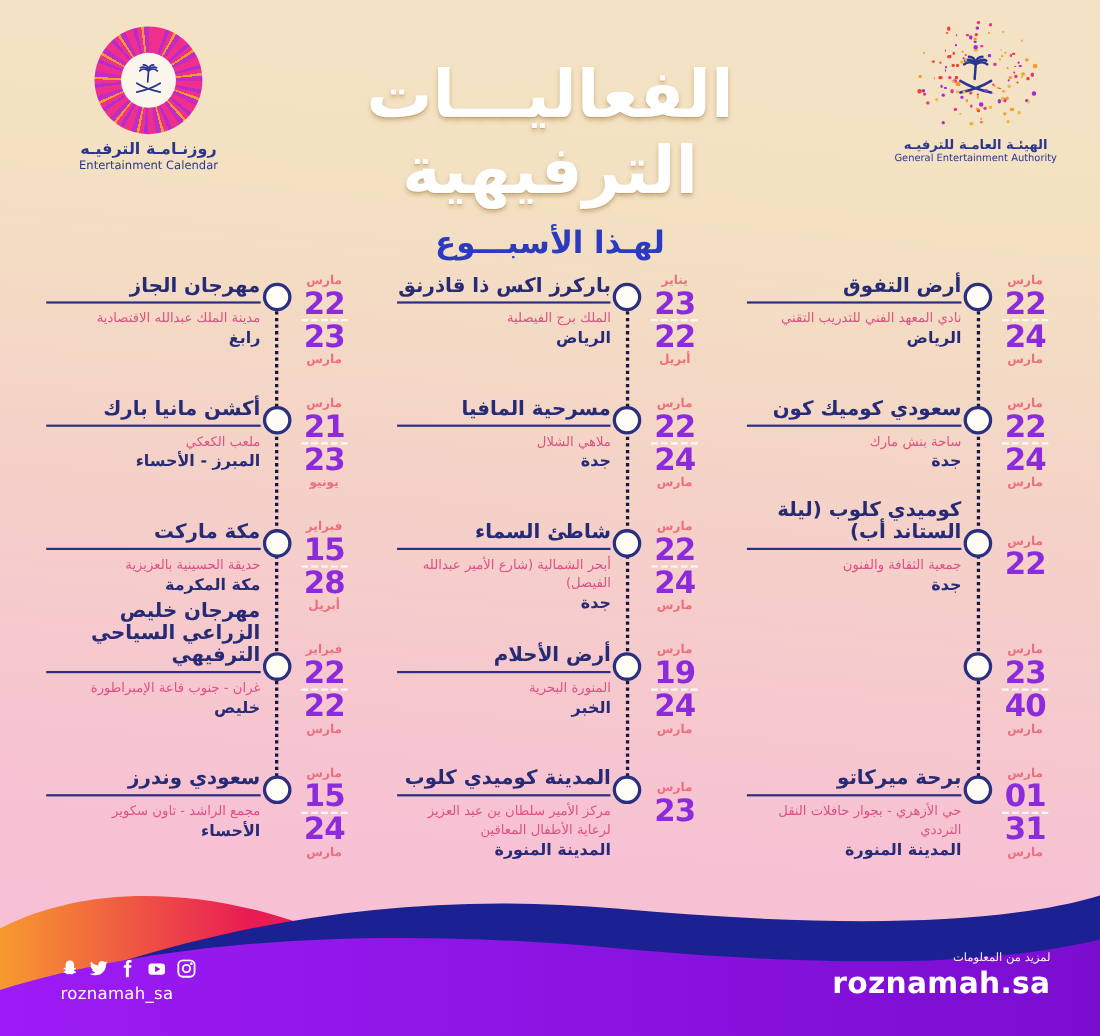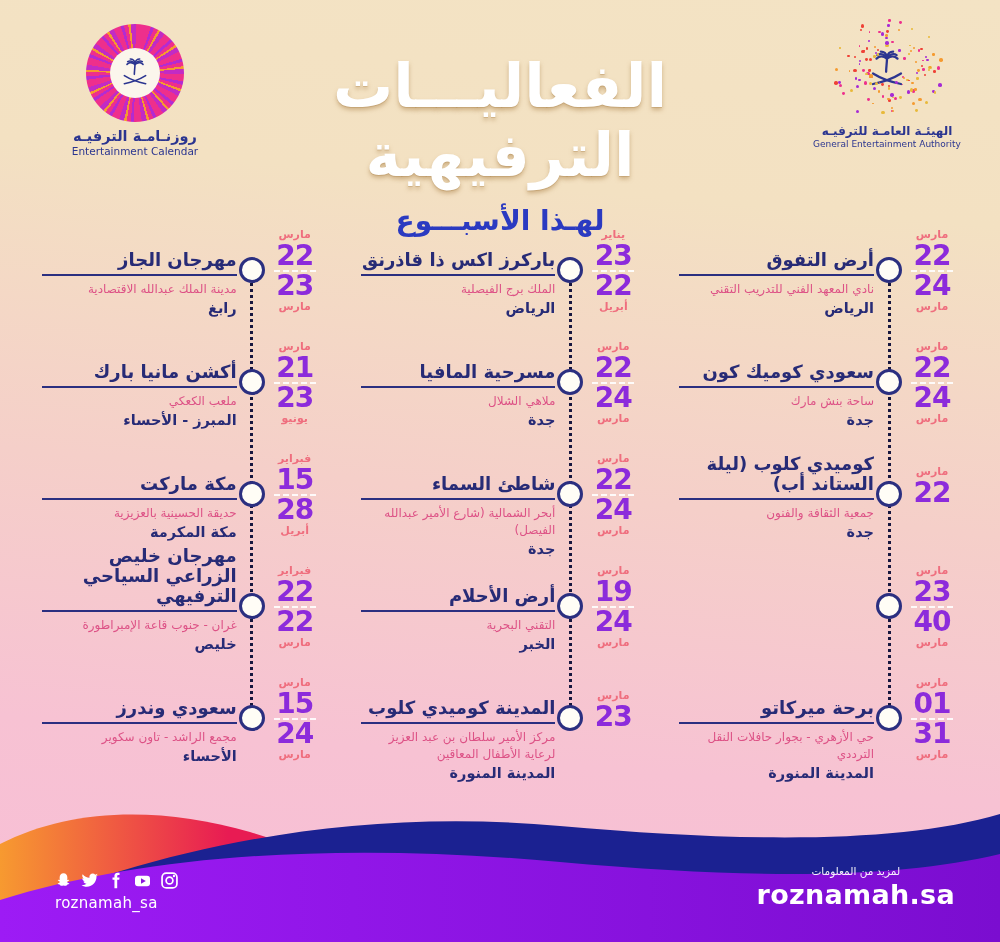--- a/index.html
+++ b/index.html
@@ -28,21 +28,21 @@
               text-shadow:0 3px 4px rgba(176,137,82,.55),0 1px 0 rgba(176,137,82,.35);}
   .sub-title{color:#2b3ac1;font-weight:bold;font-size:28px;margin-top:14px;}
 
   
   .grid{position:absolute;top:228px;right:40px;left:40px;display:grid;
         grid-template-columns:1fr 1fr 1fr;gap:36px;direction:rtl;}
   .column{position:relative;}
   .vline{position:absolute;right:69.5px;top:42px;height:448px;width:0;
          border-right:3px dotted #17173f;z-index:0;}
   .event{display:flex;height:112px;position:relative;z-index:1;}
-  .dates{width:56px;flex:none;text-align:center;direction:ltr;}
+  .dates{width:56px;flex:none;text-align:center;direction:ltr;margin-top:20px;}
   .dates.single{padding-top:13px;}
   .month{font-size:11px;font-weight:bold;color:#ef6e7e;line-height:14px;height:14px;}
   .day{font-size:28px;font-weight:bold;color:#8c2bdb;line-height:28px;height:28px;letter-spacing:-1px;}
   .day-sep{border-top:2px dashed rgba(255,255,255,.9);width:42px;margin:0 auto;height:0;}
   .node{width:30px;flex:none;display:flex;justify-content:center;}
   .circle{width:26px;height:26px;box-sizing:border-box;border:3px solid #2b2f80;
           border-radius:50%;background:#fffdf6;margin-top:29px;}
   .text{flex:1;min-width:0;padding-left:2px;}
   .etitle{height:42px;display:flex;align-items:flex-end;justify-content:flex-start;
           font-weight:bold;font-size:18px;color:#272b76;line-height:1.12;padding-bottom:4px;}
@@ -52,21 +52,21 @@
   .city{font-size:14.5px;font-weight:bold;color:#272b76;margin-top:2px;}
 
   
   .footer{position:absolute;left:0;bottom:0;width:1000px;height:150px;}
   .footer svg.waves{position:absolute;left:0;top:0;}
   .social{position:absolute;left:55px;bottom:30px;color:#fff;direction:ltr;text-align:left;}
   .icons{display:flex;gap:9px;align-items:center;}
   .icons svg{display:block;}
   .handle{font-size:15px;margin-top:5px;letter-spacing:.3px;}
   .info{position:absolute;right:45px;bottom:32px;text-align:left;color:#fff;direction:ltr;}
-  .info-label{font-size:10.5px;text-align:center;direction:rtl;opacity:.95;}
+  .info-label{font-size:10.5px;text-align:right;direction:rtl;opacity:.95;}
   .website{font-size:27px;font-weight:bold;letter-spacing:.3px;margin-top:2px;}
 </style>
 </head>
 <body>
 
 <div class="page">
 
   <div class="logo-roznamah">
     <div class="swirl">
       <div class="swirl-center">
@@ -382,21 +382,21 @@
             <div class="day-sep"></div>
             <div class="day">24</div>
             <div class="month">مارس</div>
           </div>
           <div class="node">
             <div class="circle"></div>
           </div>
           <div class="text">
             <div class="etitle">أرض الأحلام</div>
             <div class="hline"></div>
-            <div class="venue">التقني البحرية</div>
+            <div class="venue">المنورة البحرية</div>
             <div class="city">الخبر</div>
           </div>
         </div>
         <div class="event">
           <div class="dates single">
             <div class="month">مارس</div>
             <div class="day">23</div>
           </div>
           <div class="node">
             <div class="circle"></div>

